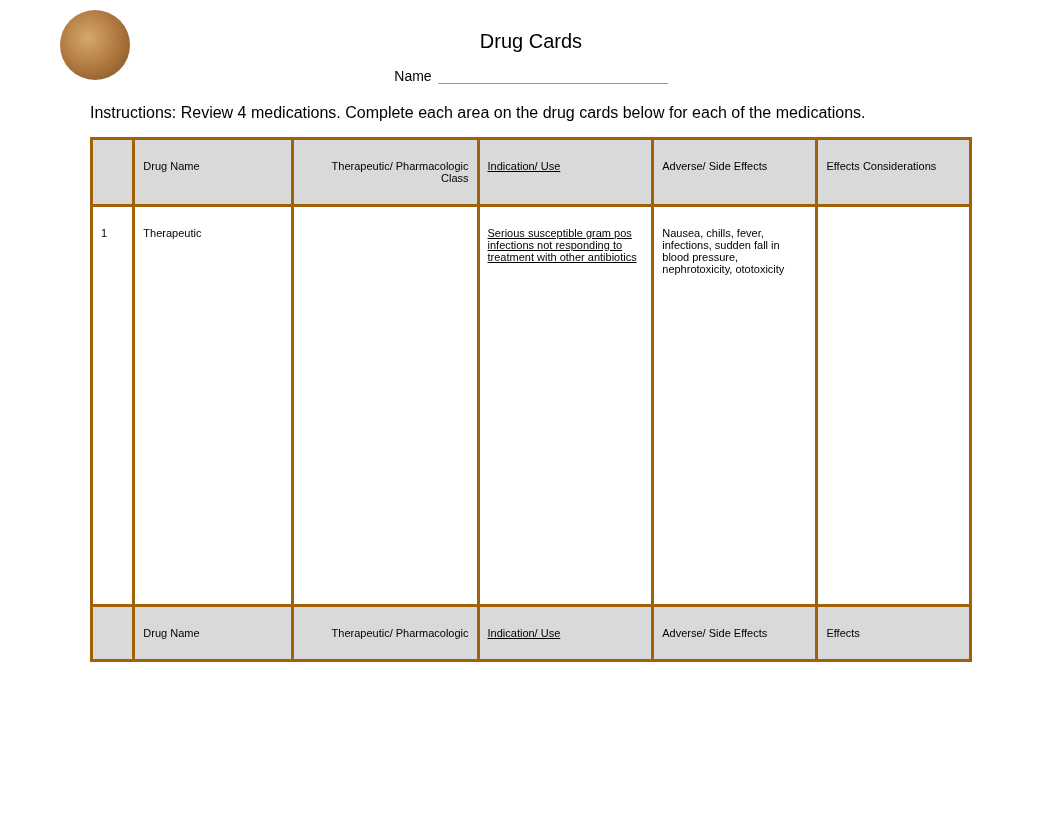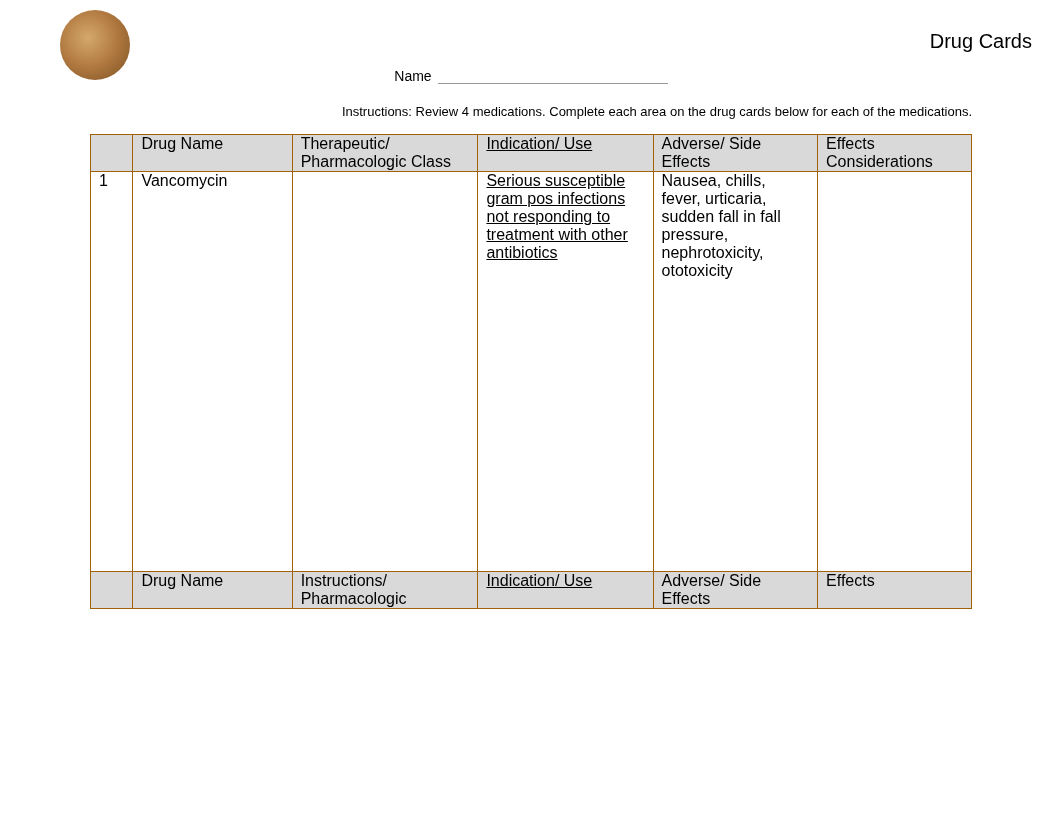--- a/index.html
+++ b/index.html
@@ -36,67 +36,66 @@
     }
     .header {
       text-align: center;
       margin-bottom: 10px;
       padding-top: 10px;
     }
     .page-title {
       font-size: 20px;
       font-weight: normal;
       margin-bottom: 15px;
-      text-align: right;
     }
     .name-row {
       display: flex;
       justify-content: center;
       align-items: center;
       margin-bottom: 20px;
       gap: 6px;
       margin-top: 13px;
     }
     .name-label {
       font-size: 14px;
     }
     .name-line {
       width: 230px;
       border-bottom: 1px solid #999;
       height: 16px;
     }
     .instructions {
       margin: 12px 60px 15px 60px;
-      font-size: 13px;
-      text-align: right;
+      font-size: 16px;
     }
     .drug-table {
       margin: 0 60px;
       border-collapse: collapse;
       width: calc(100% - 120px);
     }
     .drug-table td, .drug-table th {
-      border: 1px solid #a16207;
-      padding: 0 8px;
+      border: 3px solid #a16207;
+      padding: 20px 8px;
       vertical-align: top;
-      font-size: 16px;
+      font-size: 11px;
       font-weight: normal;
     }
     .header-row td {
       background-color: #d9d9d9;
       font-weight: normal;
     }
     .num-col {
       width: 40px;
     }
     .drug-name-col {
       width: 150px;
     }
     .therapeutic-col {
       width: 175px;
+      text-align: right;
     }
     .indication-col {
       width: 165px;
       text-decoration: underline;
     }
     .adverse-col {
       width: 155px;
       margin-left: 36px;
     }
     .nursing-col {
@@ -137,30 +136,30 @@
       <td class="num-col"></td>
       <td class="drug-name-col">Drug Name</td>
       <td class="therapeutic-col">Therapeutic/ Pharmacologic Class</td>
       <td class="indication-col">Indication/ Use</td>
       <td class="adverse-col">Adverse/ Side Effects</td>
       <td class="nursing-col">Effects Considerations</td>
     </tr>
 
     <tr class="data-row">
       <td class="num-col">1</td>
-      <td class="drug-name-col">Vancomycin</td>
+      <td class="drug-name-col">Therapeutic</td>
       <td class="therapeutic-col"></td>
       <td class="indication-col">Serious susceptible gram pos infections not responding to treatment with other antibiotics</td>
-      <td class="adverse-col">Nausea, chills, fever, urticaria, sudden fall in fall pressure, nephrotoxicity, ototoxicity</td>
+      <td class="adverse-col">Nausea, chills, fever, infections, sudden fall in blood pressure, nephrotoxicity, ototoxicity</td>
       <td class="nursing-col"></td>
     </tr>
 
     <tr class="second-header-row">
       <td class="num-col"></td>
       <td class="drug-name-col">Drug Name</td>
-      <td class="therapeutic-col">Instructions/ Pharmacologic</td>
+      <td class="therapeutic-col">Therapeutic/ Pharmacologic</td>
       <td class="indication-col">Indication/ Use</td>
       <td class="adverse-col">Adverse/ Side Effects</td>
       <td class="nursing-col">Effects</td>
     </tr>
   </tbody>
     </table>
 </div>
 
 </body></html>

